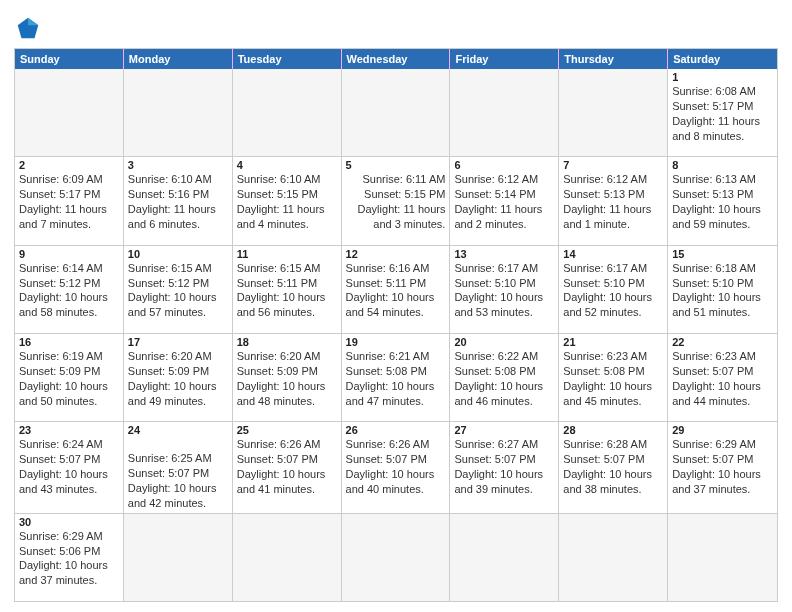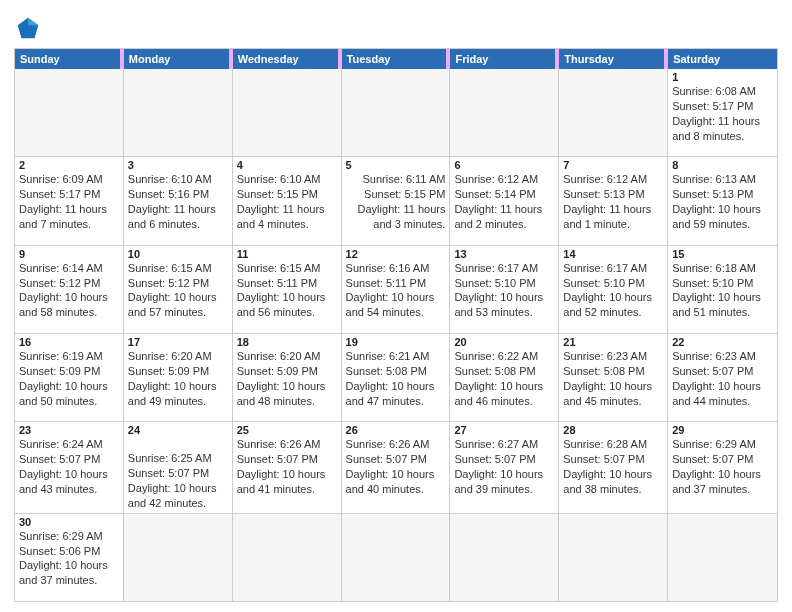--- a/index.html
+++ b/index.html
@@ -67,21 +67,21 @@
     .day-headers {
       display: grid;
       grid-template-columns: repeat(7, 1fr);
       background: #2a6db5;
     }
     .day-header {
       color: #fff;
       font-size: 11px;
       font-weight: bold;
       padding: 4px 5px;
-      border-right: 4px solid #f0abfc;
+      border-right: 1px solid #f0abfc;
     }
     .day-header:last-child {
       border-right: none;
     }
     .calendar-body {
       display: flex;
       flex-direction: column;
       flex: 1;
     }
     .week-row {
@@ -138,22 +138,22 @@
     </div>
     <div class="header-right">
       <div class="month-title"></div>
       <div class="location"></div>
     </div>
   </div>
   <div class="calendar">
     <div class="day-headers" id="day-headers-container">
         <div class="day-header">Sunday</div>
         <div class="day-header">Monday</div>
+        <div class="day-header">Tuesday</div>
         <div class="day-header">Wednesday</div>
-        <div class="day-header">Tuesday</div>
         <div class="day-header">Friday</div>
         <div class="day-header">Thursday</div>
         <div class="day-header">Saturday</div>
       </div>
     <div class="calendar-body" id="calendar-body-container">
         <div class="week-row">
           <div class="day-cell empty"></div>
           <div class="day-cell empty"></div>
           <div class="day-cell empty"></div>
           <div class="day-cell empty"></div>

